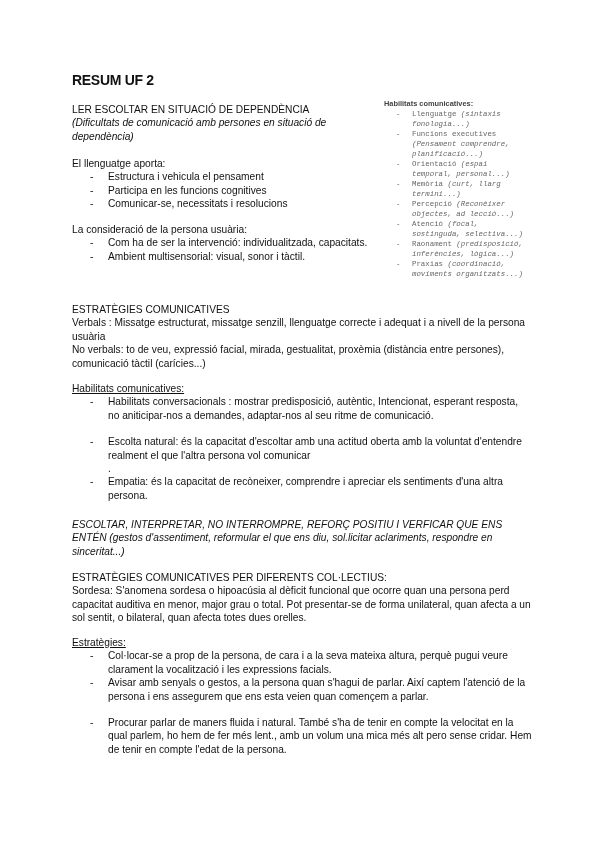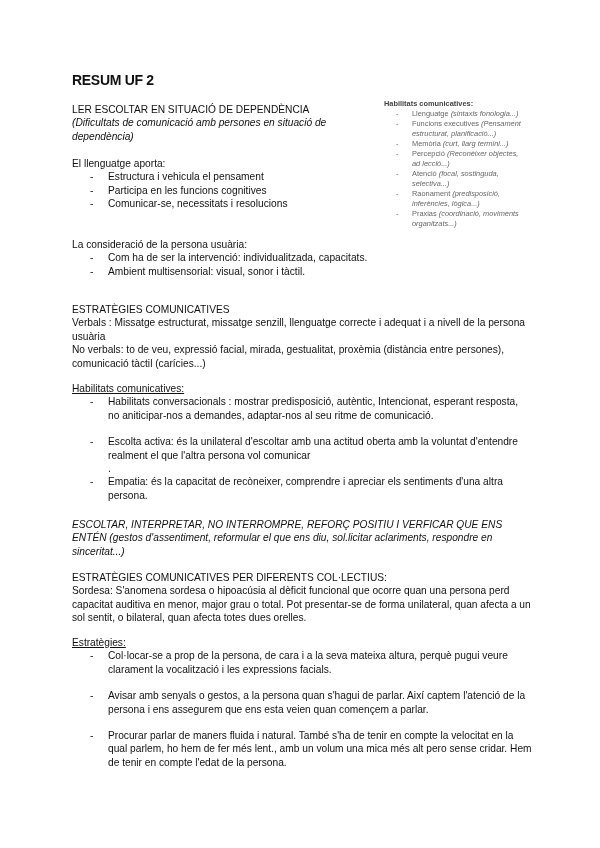--- a/index.html
+++ b/index.html
@@ -8,91 +8,92 @@
   .abs { position:absolute; }
   .title { left:72px; top:74px; font-weight:bold; font-size:14px; letter-spacing:-0.3px; }
   .p { left:72px; width:460px; }
   .it { font-style:italic; }
   .u { text-decoration:underline; }
   ul.dash { list-style:none; margin:0; padding:0; }
   ul.dash li { position:relative; padding-left:36px; }
   ul.dash li::before { content:"-"; position:absolute; left:18px; top:0; }
   .side { left:384px; top:99px; width:140px; font-size:7.4px; line-height:10px; color:#666; }
   .side .h { font-weight:bold; color:#444; }
-  .side ul.dash li { padding-left:28px; }
+  .side ul.dash li { padding-left:28px;font-family:Liberation Mono, monospace; }
   .side ul.dash li::before { left:12px; }
   .side .it { font-style:italic; }
 </style>
 </head>
 <body>
 
 <div class="abs title">RESUM UF 2</div>
 
 <div class="abs p" style="top:103px; width:300px;">
   <div>LER ESCOLTAR EN SITUACIÓ DE DEPENDÈNCIA</div>
   <div class="it">(Dificultats de comunicació amb persones en situació de dependència)</div>
 </div>
 
 <div class="abs side">
   <div class="h">Habilitats comunicatives:</div>
   <ul class="dash">
     <li><span>Llenguatge</span> <span class="it">(sintaxis fonologia...)</span></li>
-    <li><span>Funcions executives</span> <span class="it">(Pensament estructurat, planificació...)</span></li>
+    <li><span>Funcions executives</span> <span class="it">(Pensament comprendre, planificació...)</span></li>
+    <li><span>Orientació</span> <span class="it">(espai temporal, personal...)</span></li>
     <li><span>Memòria</span> <span class="it">(curt, llarg termini...)</span></li>
     <li style="list-style:none;"><span>Percepció</span> <span class="it">(Reconèixer objectes, ad lecció...)</span></li>
     <li><span>Atenció</span> <span class="it">(focal, sostinguda, selectiva...)</span></li>
     <li><span>Raonament</span> <span class="it">(predisposició, inferències, lògica...)</span></li>
     <li><span>Praxias</span> <span class="it">(coordinació, moviments organitzats...)</span></li>
   </ul>
 </div>
 
 <div class="abs p" style="top:157px; width:300px;">
   <div>El llenguatge aporta:</div>
   <ul class="dash">
     <li>Estructura i vehicula el pensament</li>
     <li>Participa en les funcions cognitives</li>
     <li>Comunicar-se, necessitats i resolucions</li>
   </ul>
 </div>
 
-<div class="abs p" style="top:238px; width:310px;">
+<div class="abs p" style="top:223px; width:310px;">
   <div>La consideració de la persona usuària:</div>
   <ul class="dash">
     <li>Com ha de ser la intervenció: individualitzada, capacitats.</li>
     <li>Ambient multisensorial: visual, sonor i tàctil.</li>
   </ul>
 </div>
 
 <div class="abs p" style="top:303px;">
   <div>ESTRATÈGIES COMUNICATIVES</div>
   <div>Verbals : Missatge estructurat, missatge senzill, llenguatge correcte i adequat i a nivell de la persona usuària</div>
   <div>No verbals: to de veu, expressió facial, mirada, gestualitat, proxèmia (distància entre persones), comunicació tàctil (carícies...)</div>
 </div>
 
 <div class="abs p" style="top:382px;">
   <div class="u">Habilitats comunicatives:</div>
   <ul class="dash">
     <li style="margin-bottom:13px;">Habilitats conversacionals : mostrar predisposició, autèntic, Intencionat, esperant resposta, no aniticipar-nos a demandes, adaptar-nos al seu ritme de comunicació.</li>
-    <li>Escolta activa: és la unilateral d'escoltar amb una actitud oberta amb la voluntat d'entendre realment el que l'altra persona vol comunicar</li>
+    <li>Escolta natural: és la capacitat d'escoltar amb una actitud oberta amb la voluntat d'entendre realment el que l'altra persona vol comunicar</li>
   </ul>
   <div style="padding-left:36px;">.</div>
   <ul class="dash">
     <li>Empatia: és la capacitat de recòneixer, comprendre i apreciar els  sentiments d'una altra persona.</li>
   </ul>
 </div>
 
 <div class="abs p it" style="top:518px;">
   <span>ESCOLTAR, INTERPRETAR, NO INTERROMPRE, REFORÇ POSITIU I VERFICAR QUE ENS ENTÉN</span><span> (gestos d'assentiment, reformular el que ens diu, sol.licitar aclariments, respondre en sinceritat...)</span>
 </div>
 
 <div class="abs p" style="top:571px;">
   <div>ESTRATÈGIES COMUNICATIVES PER DIFERENTS COL·LECTIUS:</div>
   <div>Sordesa: S'anomena sordesa o hipoacúsia al dèficit funcional que ocorre quan una persona perd capacitat auditiva en menor, major grau  o total. Pot presentar-se de forma unilateral, quan afecta a un sol sentit, o bilateral, quan afecta totes dues orelles.</div>
 </div>
 
 <div class="abs p" style="top:636px;">
   <div class="u">Estratègies:</div>
   <ul class="dash">
-    <li style="margin-bottom:13px;">Col·locar-se a prop de la persona, de cara i a la seva mateixa altura, perquè pugui veure clarament la vocalització i les expressions facials.</li>
+    <li style="">Col·locar-se a prop de la persona, de cara i a la seva mateixa altura, perquè pugui veure clarament la vocalització i les expressions facials.</li>
     <li style="margin-bottom:13px;">Avisar amb senyals o gestos, a la persona quan s'hagui de parlar. Així captem l'atenció de la persona i ens assegurem que ens esta veien quan començem a parlar.</li>
     <li> Procurar parlar de maners fluida i natural. També s'ha de tenir en compte la velocitat en la qual parlem, ho hem de fer més lent., amb un volum una mica més alt pero sense cridar. Hem de tenir en compte l'edat de la persona.</li>
   </ul>
 </div>
 
 </body></html>

